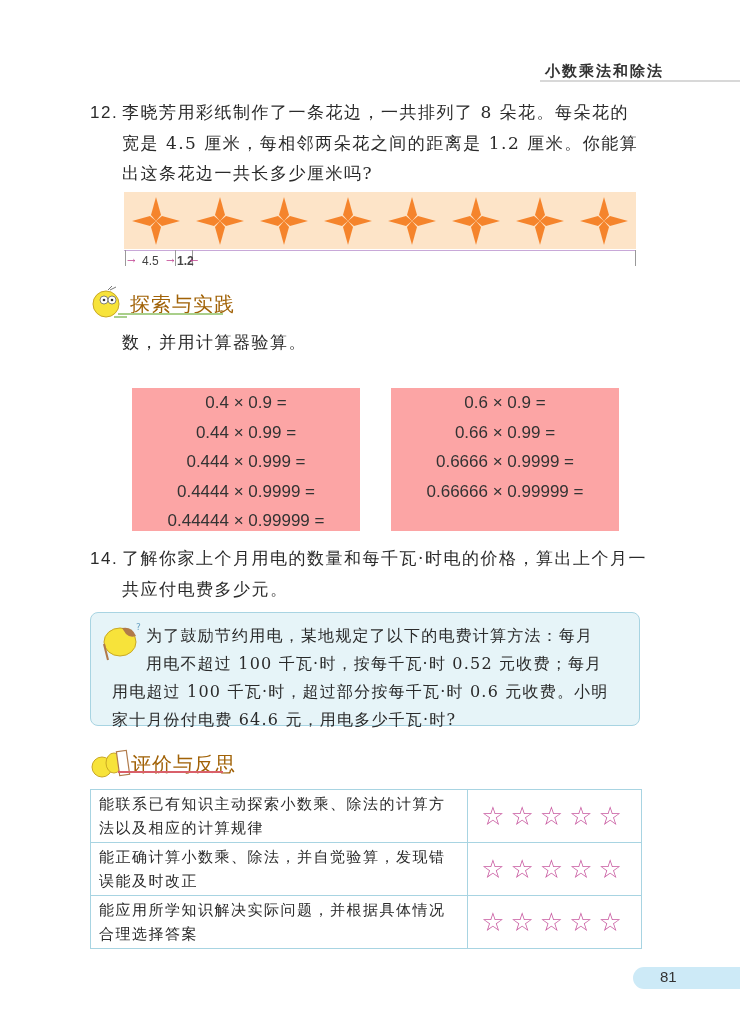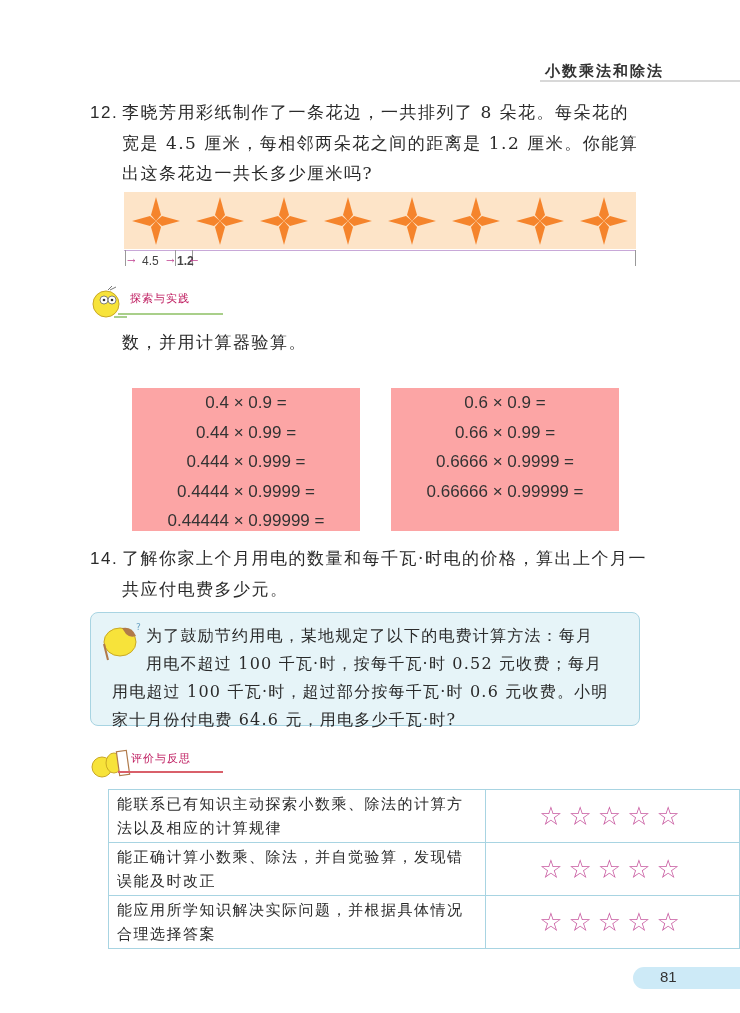--- a/index.html
+++ b/index.html
@@ -29,41 +29,41 @@
   .flower { width: 52px; height: 52px; }
   .measure-line { left: 124px; top: 250px; width: 512px; height: 1px; background: #c8a8d8; }
   .tick { width: 1px; background: #999; }
   .measure-label {
     font-family: "Liberation Sans", sans-serif; font-size: 12px; color: #444;
   }
   .arrow { color: #c04090; font-size: 10px; }
 
   
   .section-head {
-    font-family: "Liberation Sans", sans-serif; font-size: 11px; color: #be185d; letter-spacing: 1px;
+    font-family: "Liberation Sans", sans-serif; font-size: 20px; color: #a16207; letter-spacing: 1px;
   }
   .section-rule { height: 2px; }
 
   
   .calc-box {
     background: #fca5a5; font-family: "Liberation Sans", sans-serif;
     font-size: 17px; color: #333; text-align: center;
   }
   .calc-line { height: 29.5px; line-height: 29.5px; white-space: nowrap; }
 
   
   .note-box {
     left: 90px; top: 612px; width: 550px; height: 114px; background: #e6f4f8;
     border: 1px solid #a8d4e2; border-radius: 8px; box-sizing: border-box;
   }
   .note-text { font-size: 16px; line-height: 28px; letter-spacing: 1.2px; color: #2a2a2a; }
 
   
   .eval-table {
-    left: 108px; top: 789px; width: 632px; border-collapse: collapse;
+    left: 90px; top: 789px; width: 552px; border-collapse: collapse;
     border: 1.5px solid #a8d4e2;
   }
   .eval-table td { border: 1.5px solid #a8d4e2; vertical-align: middle; }
   .eval-desc { width: 360px; font-size: 15px; line-height: 24px; letter-spacing: 1.5px; padding: 2px 8px; height: 47px; }
   .eval-stars { text-align: center; }
   .star { font-size: 26px; color: #c85aa0; margin: 0 2px; font-family: "DejaVu Sans", sans-serif; }
 
   
   .page-tab {
     left: 633px; top: 967px; width: 120px; height: 22px; background: #cdeaf7;

